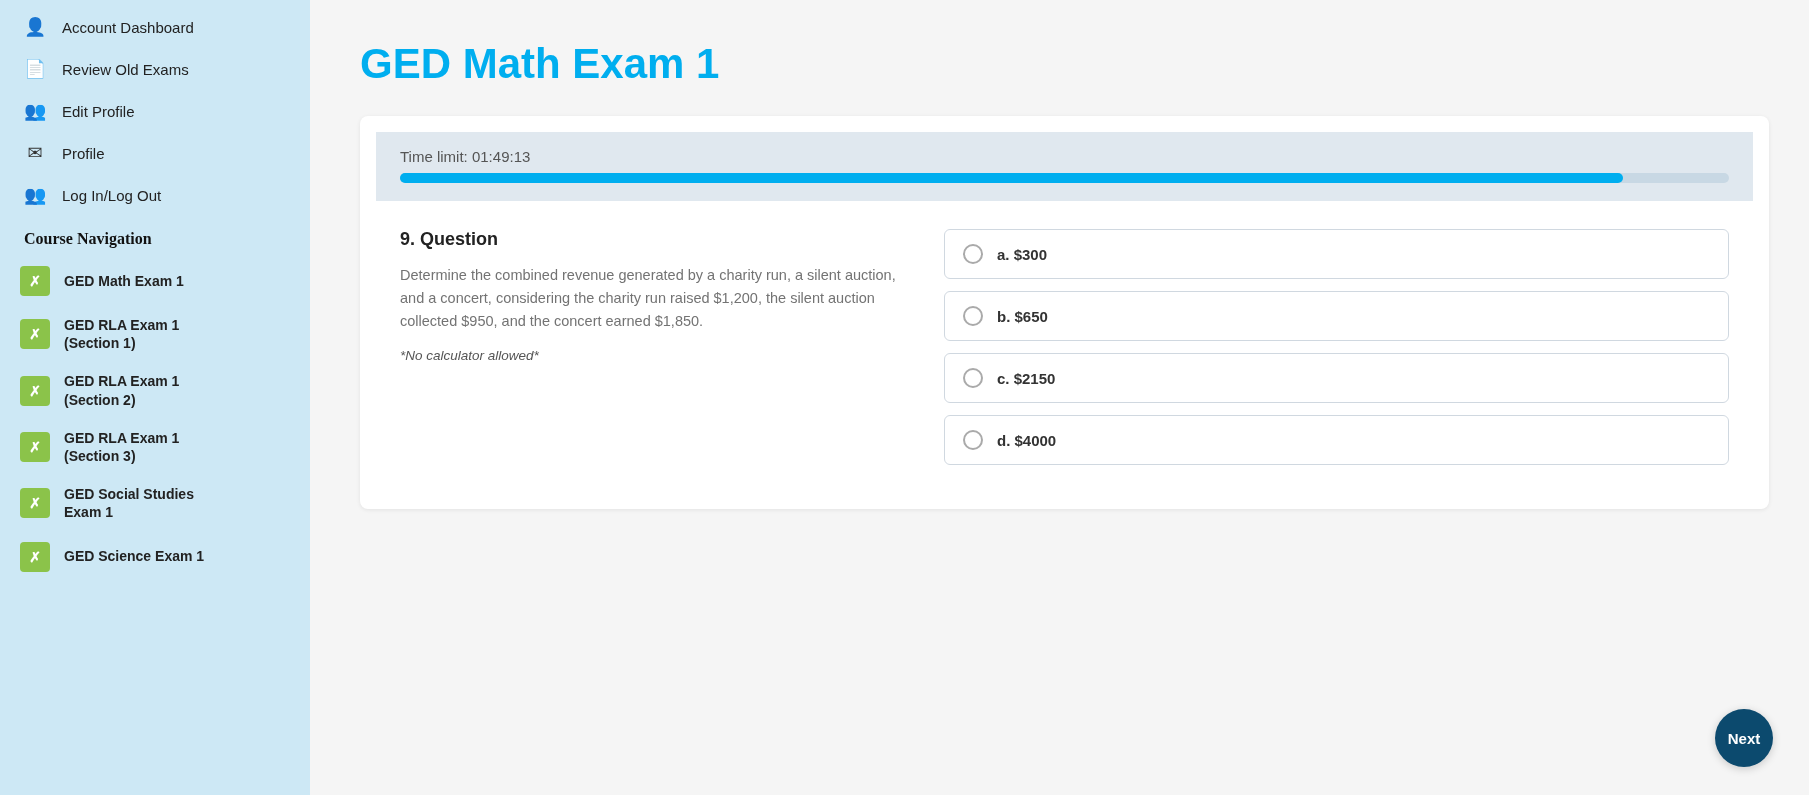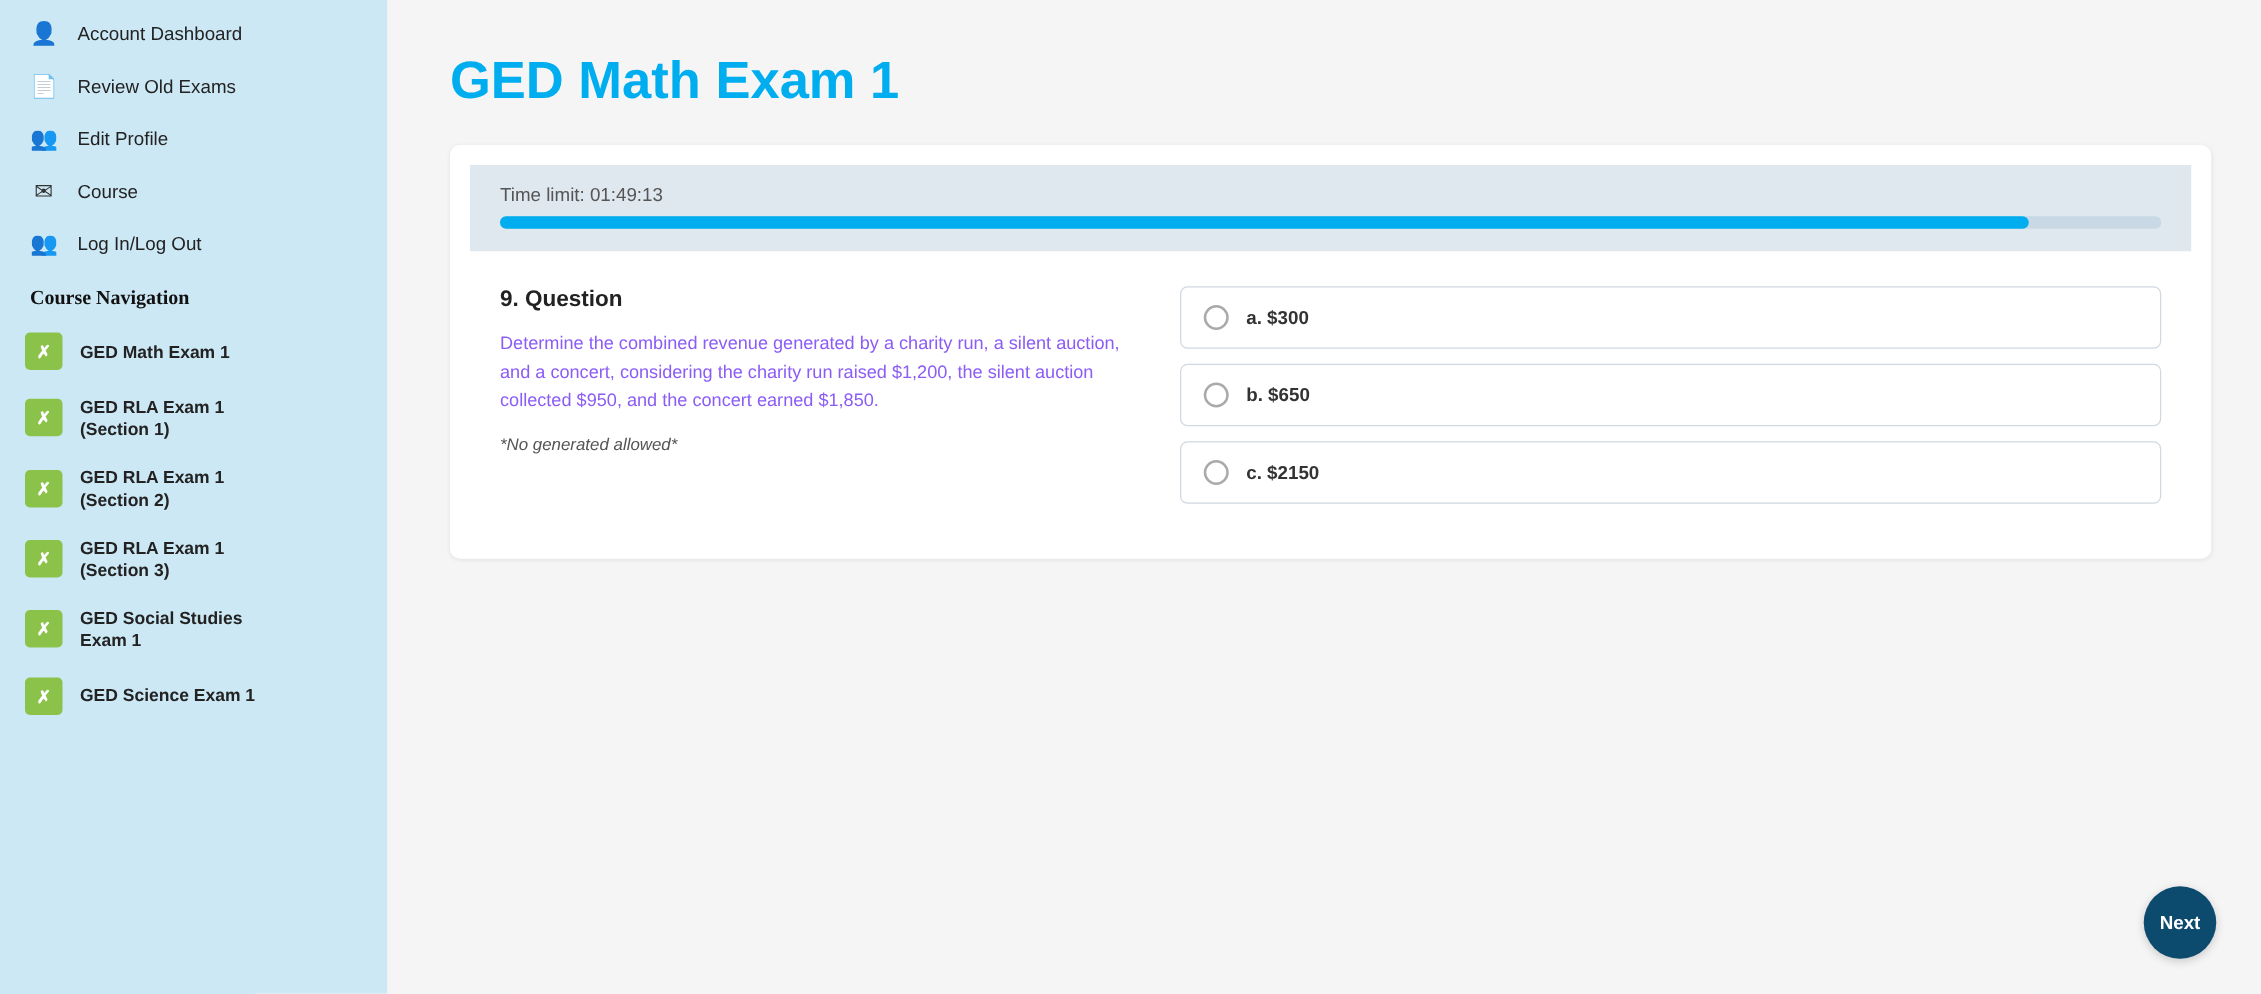--- a/index.html
+++ b/index.html
@@ -147,21 +147,21 @@
       max-width: 520px;
     }
     .question-heading {
       font-size: 18px;
       font-weight: 700;
       color: #222;
       margin-bottom: 14px;
     }
     .question-body {
       font-size: 14.5px;
-      color: #8b5cf6;
+      color: #737373;
       line-height: 1.6;
       margin-bottom: 14px;
     }
     .no-calculator {
       font-size: 13.5px;
       color: #555;
       font-style: italic;
     }
     .question-right {
       flex: 1;
@@ -226,21 +226,21 @@
     <div class="sidebar-nav-item">
       <span class="nav-icon">📄</span>
       <span>Review Old Exams</span>
     </div>
     <div class="sidebar-nav-item">
       <span class="nav-icon">👥</span>
       <span>Edit Profile</span>
     </div>
     <div class="sidebar-nav-item">
       <span class="nav-icon">✉</span>
-      <span>Course</span>
+      <span>Profile</span>
     </div>
     <div class="sidebar-nav-item">
       <span class="nav-icon">👥</span>
       <span>Log In/Log Out</span>
     </div>
   </nav>
 
   <div class="course-nav-heading">Course Navigation</div>
 
   <div class="course-nav-items">
@@ -287,34 +287,38 @@
       <div class="progress-bar-bg">
         <div class="progress-bar-fill"></div>
       </div>
     </div>
 
     <div class="question-section">
 
       <div class="question-left">
         <div class="question-heading">9. Question</div>
         <div class="question-body">Determine the combined revenue generated by a charity run, a silent auction, and a concert, considering the charity run raised $1,200, the silent auction collected $950, and the concert earned $1,850.</div>
-        <div class="no-calculator">*No generated allowed*</div>
+        <div class="no-calculator">*No calculator allowed*</div>
       </div>
 
       <div class="question-right">
         <div class="answer-option">
           <div class="radio-circle"></div>
           <span>a. $300</span>
         </div>
         <div class="answer-option">
           <div class="radio-circle"></div>
           <span>b. $650</span>
         </div>
         <div class="answer-option">
           <div class="radio-circle"></div>
           <span>c. $2150</span>
         </div>
+        <div class="answer-option">
+          <div class="radio-circle"></div>
+          <span>d. $4000</span>
+        </div>
       </div>
     </div>
   </div>
 
   <button class="next-btn">Next</button>
 </main>
 
 </body></html>

